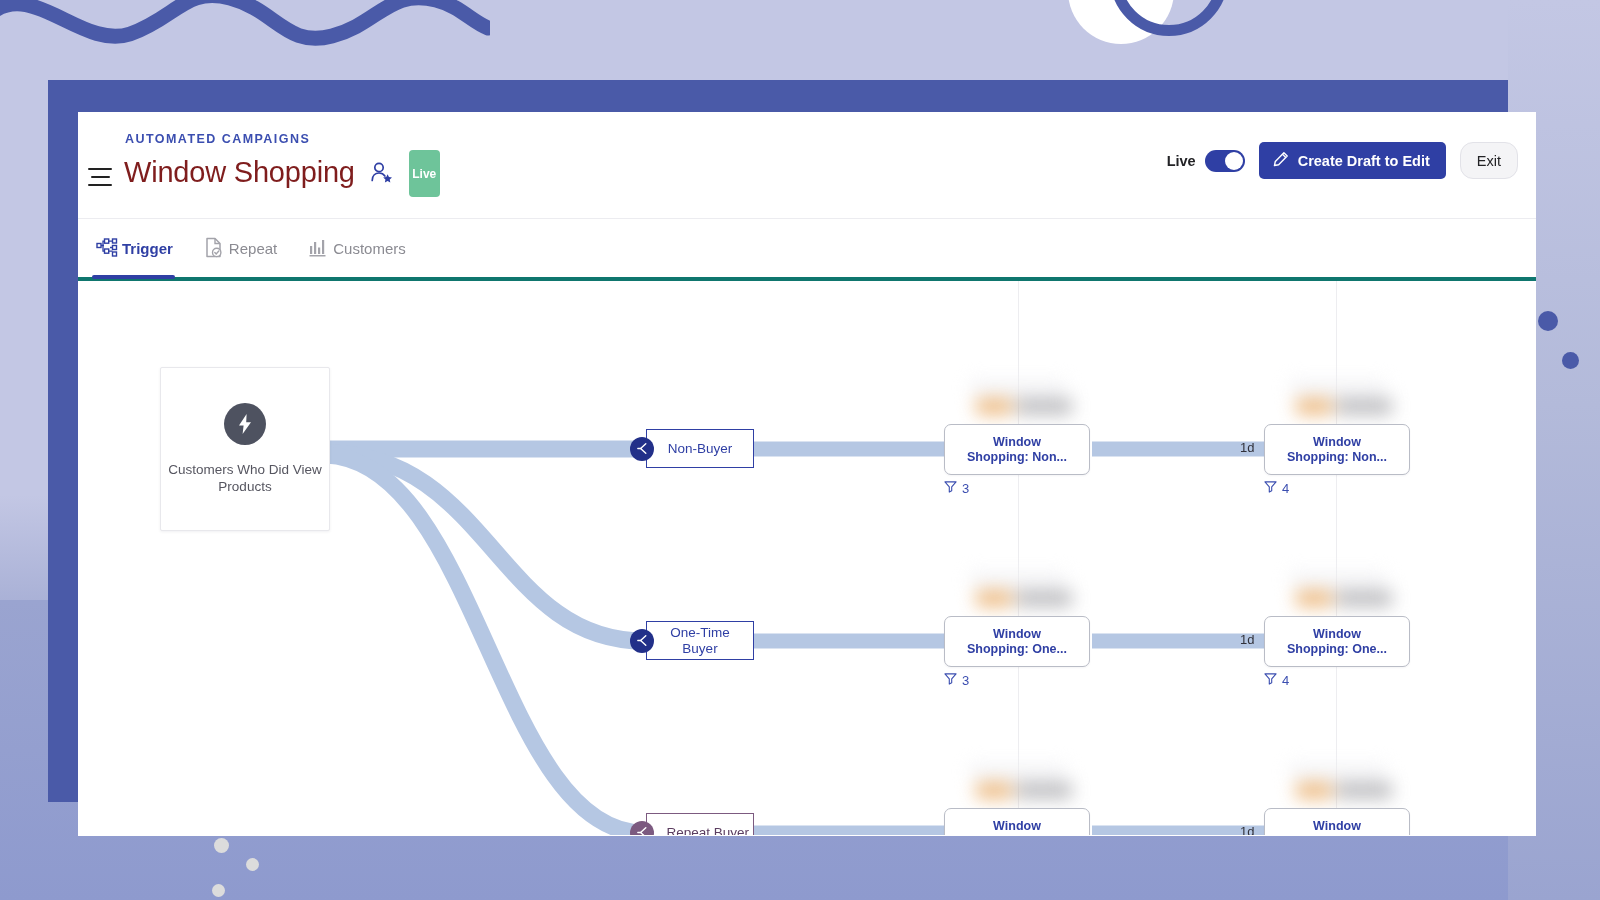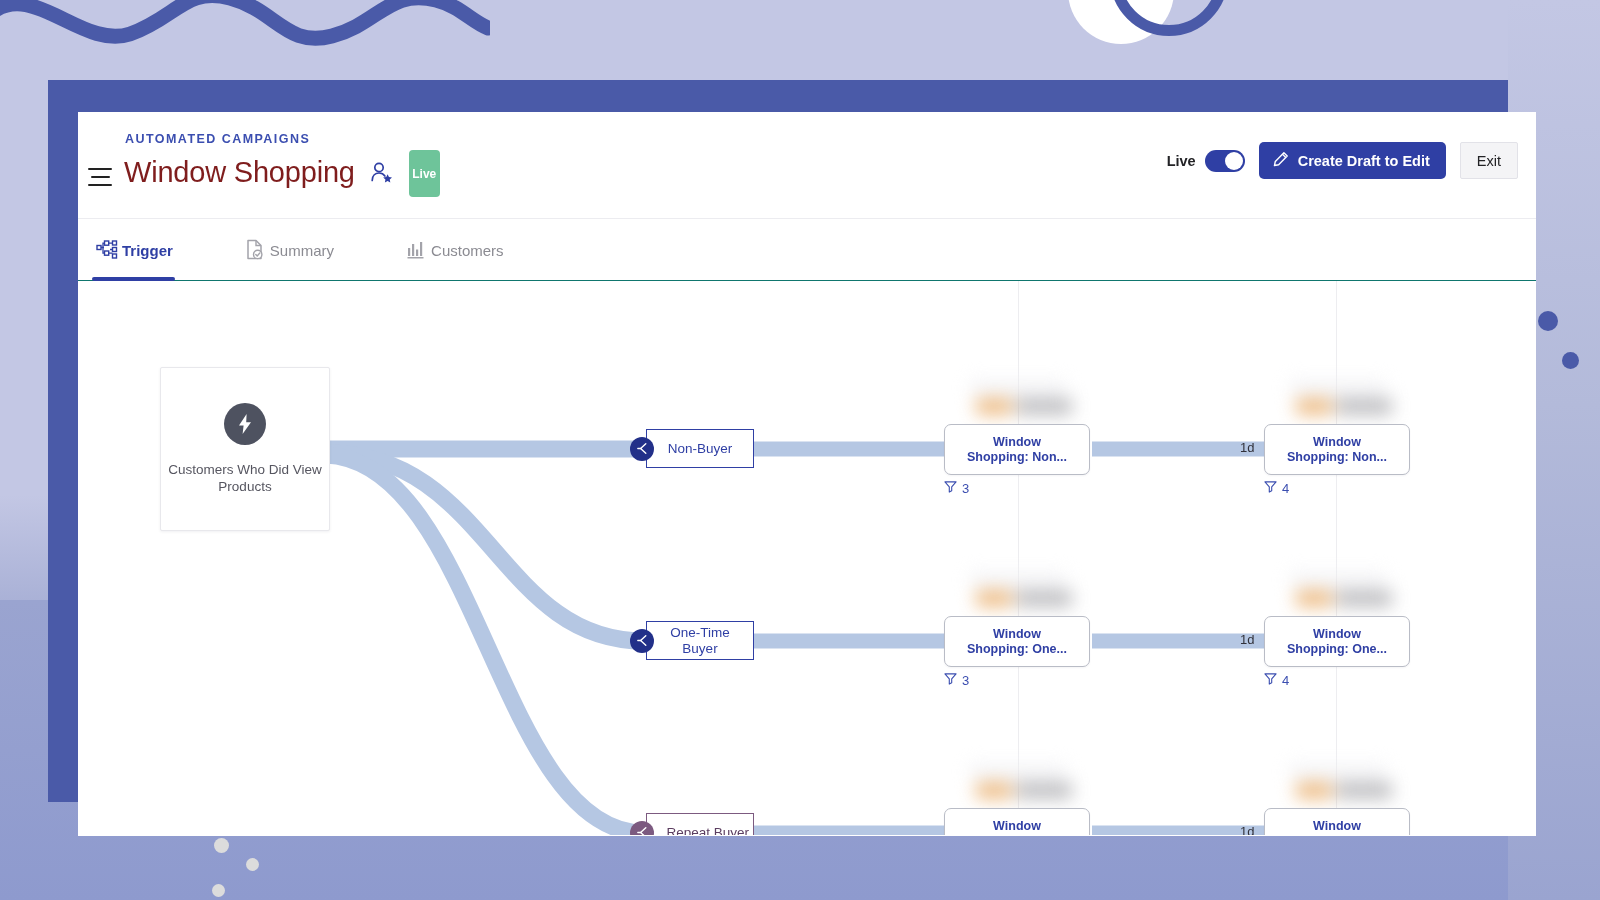--- a/index.html
+++ b/index.html
@@ -111,32 +111,32 @@
   .btn-primary {
     background: #2f3fa4; color: #ffffff;
     border: none; border-radius: 5px;
     height: 37px; padding: 0 16px 0 13px;
     font-size: 14.5px; font-weight: bold;
     display: flex; align-items: center; gap: 9px;
     cursor: pointer; font-family: inherit;
   }
   .btn-ghost {
     background: #f4f4f6; color: #232326;
-    border: 1px solid #e2e2e8; border-radius: 2px;
+    border: 1px solid #e2e2e8; border-radius: 13px;
     height: 37px; padding: 0 16px;
     font-size: 14.5px;
     display: flex; align-items: center; cursor: pointer; font-family: inherit;
   }
 
   
   .tab-bar {
     height: 62px; position: relative;
-    border-bottom: 1px solid #0f766e;
+    border-bottom: 4px solid #0f766e;
     padding-left: 14px;
-    display: flex; align-items: flex-start; gap: 65px;
+    display: flex; align-items: center; gap: 24px;
   }
   .tab {
     display: flex; align-items: center; gap: 2px;
     height: 62px; cursor: pointer;
     font-size: 15px; color: #8b8b92; position: relative;
     padding: 0 2px;
   }
   .tab.active { color: #2f3fa4; font-weight: bold; }
   .tab.active::after {
     content: ""; position: absolute; left: 0; right: 0; bottom: 0;
@@ -336,21 +336,21 @@
 
     <div class="tab">
       <span class="tab-icon">
         <svg width="20" height="22" viewBox="0 0 20 22">
           <path d="M3 1.5 h8 l5 5 v13 h-13 Z" fill="none" stroke="#a3a3aa" stroke-width="1.5" stroke-linejoin="round"></path>
           <path d="M11 1.5 v5 h5" fill="none" stroke="#a3a3aa" stroke-width="1.4"></path>
           <circle cx="12.7" cy="15.4" r="4.2" fill="#ffffff" stroke="#a3a3aa" stroke-width="1.4"></circle>
           <path d="M10.8 15.4 l1.4 1.5 l2.6-2.8" fill="none" stroke="#a3a3aa" stroke-width="1.4" stroke-linecap="round"></path>
         </svg>
       </span>
-      <span>Summary</span>
+      <span>Repeat</span>
     </div>
 
     <div class="tab">
       <span class="tab-icon">
         <svg width="20" height="20" viewBox="0 0 20 20">
           <rect x="2" y="8" width="2.2" height="8" fill="#a3a3aa"></rect>
           <rect x="6" y="4" width="2.2" height="12" fill="#a3a3aa"></rect>
           <rect x="10" y="9.5" width="2.2" height="6.5" fill="#a3a3aa"></rect>
           <rect x="14" y="2" width="2.2" height="14" fill="#a3a3aa"></rect>
           <rect x="1.5" y="17" width="16" height="1.5" fill="#a3a3aa"></rect>

